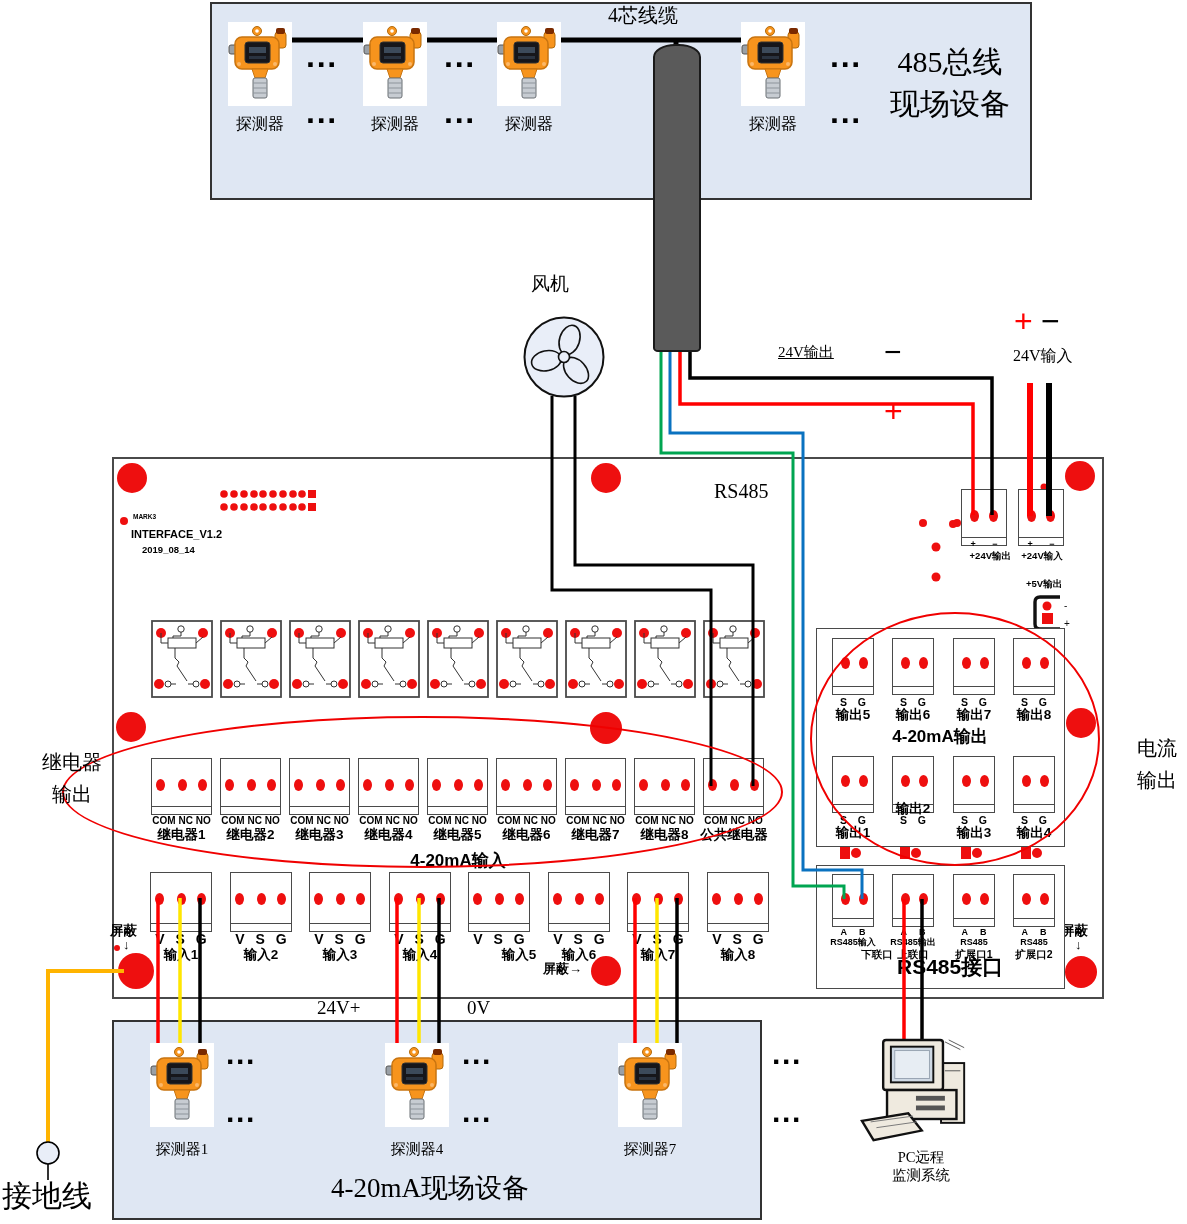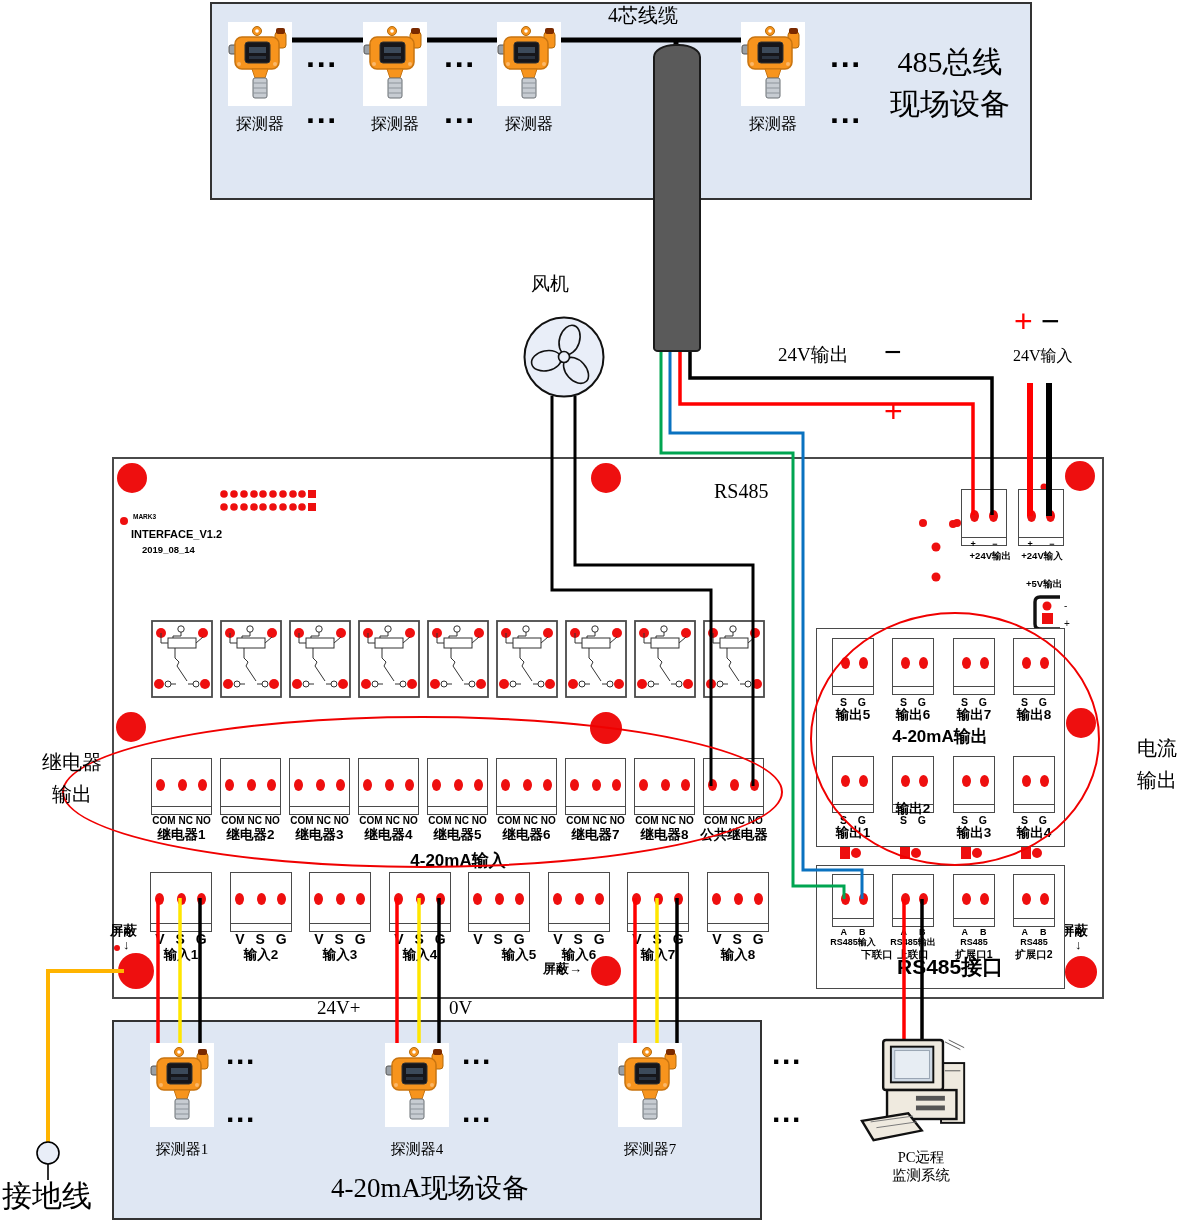--- a/index.html
+++ b/index.html
@@ -509,34 +509,34 @@
   <svg class="abs z60" style="left:497px;top:22px;" width="64" height="84">
       <use href="#detector-sym"></use>
     </svg>
   <svg class="abs z60" style="left:741px;top:22px;" width="64" height="84">
       <use href="#detector-sym"></use>
     </svg>
 
   <div class="ell" style="left:62px;top:716px;width:717px;height:148px;"></div>
   <div class="ell" style="left:810px;top:612px;width:286px;height:250px;"></div>
 
-  <div class="t serif z75" style="left:778px;top:345px;font-size:19px;">24V输出</div>
+  <div class="t serif z75" style="left:778px;top:345px;font-size:15px;text-decoration:underline;">24V输出</div>
   <div class="t z75" style="left:884px;top:336px;font-size:30px;">−</div>
   <div class="t z75" style="left:884px;top:395px;font-size:32px;color:#ff0000;">+</div>
   <div class="t z75" style="left:1014px;top:305px;font-size:32px;color:#ff0000;">+</div>
   <div class="t z75" style="left:1041px;top:305px;font-size:32px;">−</div>
   <div class="t serif z75" style="left:1013px;top:348px;font-size:16px;">24V输入</div>
 
   <div class="t serif z75 ctr" style="left:20px;top:752px;width:104px;font-size:20px;">继电器</div>
   <div class="t serif z75 ctr" style="left:20px;top:784px;width:104px;font-size:20px;">输出</div>
   <div class="t serif z75 ctr" style="left:1128px;top:738px;width:58px;font-size:20px;">电流</div>
   <div class="t serif z75 ctr" style="left:1128px;top:770px;width:58px;font-size:20px;">输出</div>
 
   <div class="t serif z75" style="left:317px;top:998px;font-size:19px;">24V+</div>
-  <div class="t serif z75" style="left:449px;top:998px;font-size:19px;">0V</div>
+  <div class="t serif z75" style="left:467px;top:998px;font-size:19px;">0V</div>
   <div class="t serif z75" style="left:2px;top:1180px;font-size:30px;">接地线</div>
 
   <div class="bluebox" style="left:112px;top:1020px;width:646px;height:196px;"></div>
   <svg class="abs z60" style="left:150px;top:1043px;" width="64" height="84">
       <use href="#detector-sym"></use>
     </svg>
   <svg class="abs z60" style="left:385px;top:1043px;" width="64" height="84">
       <use href="#detector-sym"></use>
     </svg>
   <svg class="abs z60" style="left:618px;top:1043px;" width="64" height="84">

